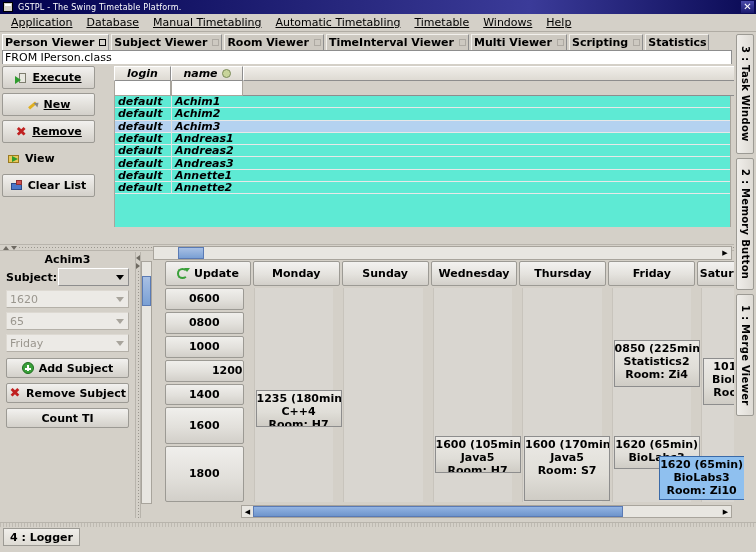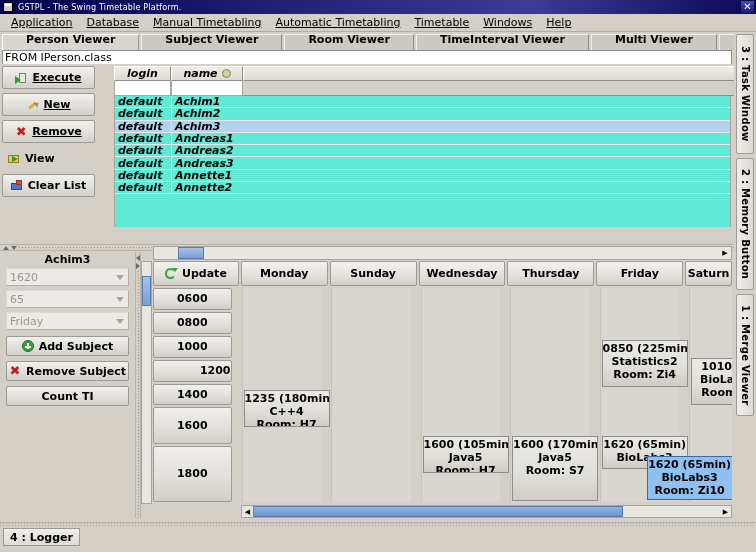--- a/index.html
+++ b/index.html
@@ -39,23 +39,23 @@
   .menu-item{font-size:11px;padding:1px 7px;white-space:nowrap;}
   .menu-item u{text-decoration:underline;}
 
   
   .tabstrip{
     height:18px;width:734px;background:#d4d0c8;
     display:flex;align-items:flex-end;padding-left:2px;box-sizing:border-box;
   }
   .tab{
     height:16px;display:flex;align-items:center;justify-content:center;gap:5px;
-    font-size:11px;font-weight:bold;padding:0 23px;
+    font-size:11px;font-weight:bold;padding:0 2px;
     background:#cdc9c1;border:1px solid #f2f0ec;border-right-color:#8d8d8d;border-bottom:none;
-    box-sizing:border-box;margin-right:2px;white-space:nowrap;flex-direction:column;
+    box-sizing:border-box;margin-right:2px;white-space:nowrap;
   }
   .tab.active{background:#d9d6cf;font-weight:bold;border-color:#fff;border-right-color:#9a9a9a;}
   .tab .xbox{width:7px;height:7px;border:1px solid #5a5a5a;box-sizing:border-box;display:inline-block;}
   .tab.active .xbox{border-color:#000;}
   .tab.dim .xbox{border-color:#aeaaa3;}
 
   
   .content{
     position:absolute;left:0;top:50px;width:734px;height:470px;
     background:#d4d0c8;box-sizing:border-box;
@@ -182,21 +182,21 @@
   }
   .hs-thumb{width:26px;height:12px;margin-left:24px;
     background:linear-gradient(to bottom,#a8c0e4,#7aa0d4);border:1px solid #5a7ab4;box-sizing:border-box;}
   .hs-arrow-r{margin-left:auto;width:12px;height:12px;display:flex;align-items:center;justify-content:center;font-size:7px;}
   .tt-vleft{
     position:absolute;left:0;top:15px;width:11px;height:243px;
     background:#e8e6e1;border:1px solid #a8a49c;box-sizing:border-box;
   }
   .tt-vthumb{width:9px;height:30px;margin-top:14px;background:linear-gradient(to bottom,#a8c0e4,#7aa0d4);border:1px solid #5a7ab4;box-sizing:border-box;}
 
-  .tt-grid{position:absolute;left:12px;top:15px;width:579px;height:243px;overflow:hidden;}
+  .tt-grid{position:absolute;left:24px;top:15px;width:579px;height:243px;overflow:hidden;}
   .tt-headrow{display:flex;height:25px;gap:2px;}
   .dayhdr{
     height:25px;box-sizing:border-box;
     background:linear-gradient(to bottom,#f3f2f0 0%,#e4e2dd 55%,#d2cfc9 100%);
     border:1px solid #9c9a94;border-radius:2px;
     display:flex;align-items:center;justify-content:center;gap:5px;
     font-size:11px;font-weight:bold;white-space:nowrap;
   }
   .tt-bodyrow{display:flex;gap:10px;margin-top:2px;height:214px;}
   .timecol{width:88px;display:flex;flex-direction:column;gap:2px;}
@@ -393,20 +393,29 @@
     </div>
 
     <div class="splitter-h">
       <span class="spl-tri spl-up"></span>
       <span class="spl-tri spl-dn"></span>
       <span class="spl-dots"></span>
     </div>
 
     <div class="detail">
       <div class="detail-title">Achim3</div>
+      <div class="fieldrow">
+        <span class="flabel">Subject:</span>
+        <span class="combo">
+          <span class="cval"></span>
+          <span class="carrow">
+              <i></i>
+            </span>
+        </span>
+      </div>
       <div class="fieldrow">
         <span class="combo disabled" style="flex:1;margin-left:0;">
           <span class="cval">1620</span>
           <span class="carrow">
               <i></i>
             </span>
         </span>
       </div>
       <div class="fieldrow">
         <span class="combo disabled" style="flex:1;">

